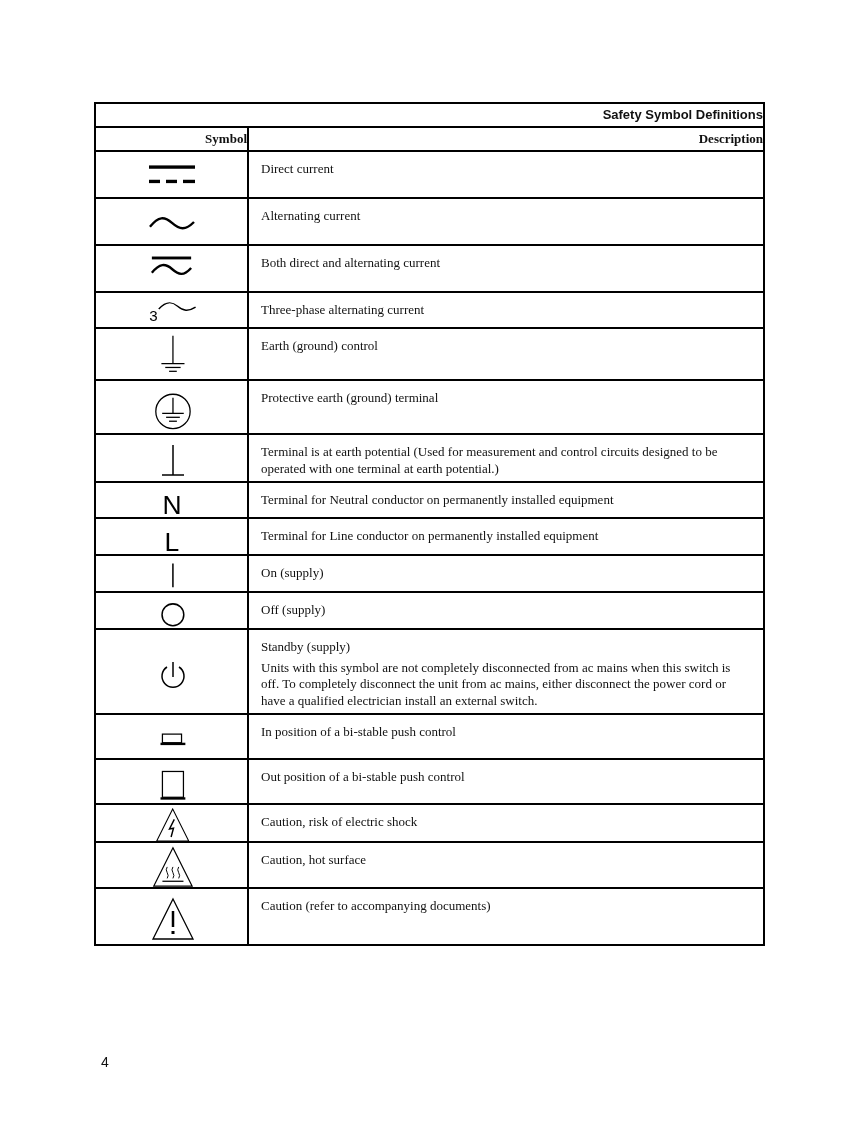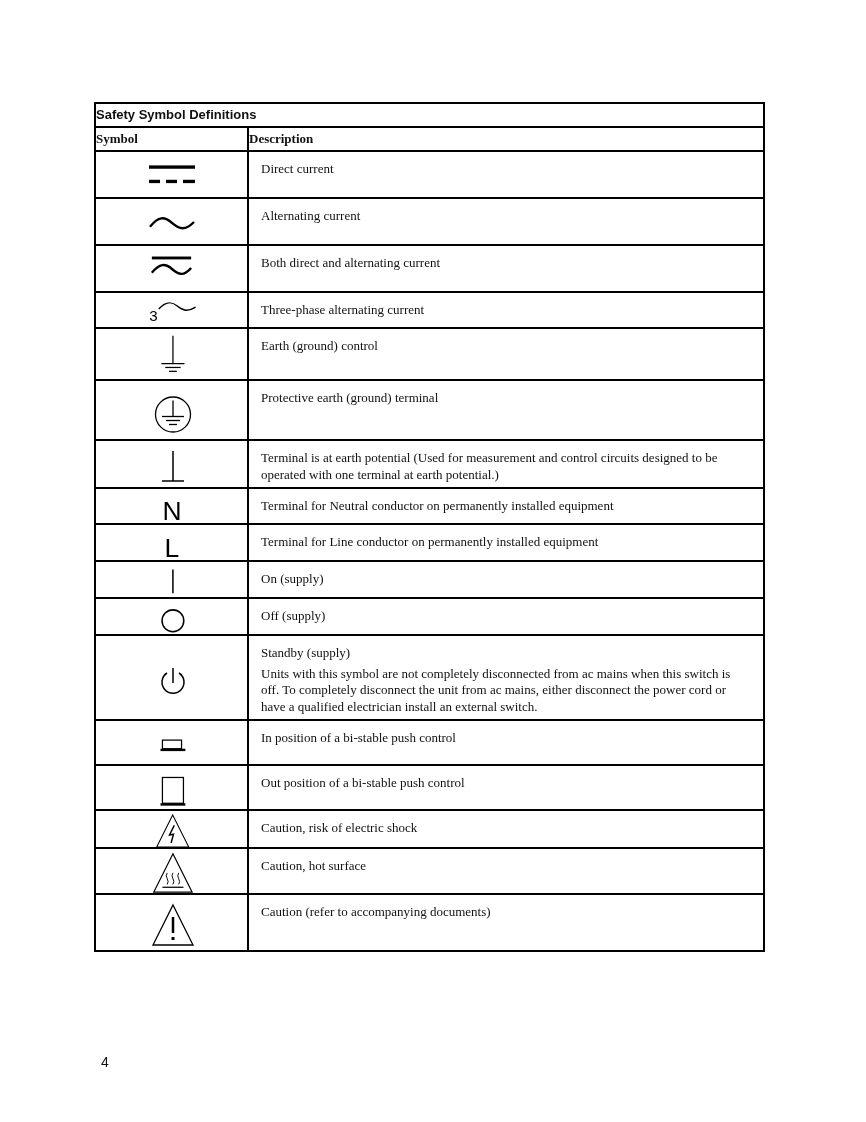--- a/index.html
+++ b/index.html
@@ -1,20 +1,20 @@
 <!DOCTYPE html>
 <html><head>
 <meta charset="utf-8">
 <style>
   html, body { margin:0; padding:0; background:#fff; }
   body { width:866px; height:1122px; position:relative; font-family:"Liberation Serif", serif; color:#111; overflow:hidden; }
   table.sym { position:absolute; left:94px; top:102px; width:671px; border-collapse:collapse; table-layout:fixed; }
   table.sym td, table.sym th { border:2px solid #000; padding:0; vertical-align:top; }
-  .title-cell { height:22px; text-align:left; font-family:"Liberation Sans", sans-serif; font-weight:bold; font-size:13px; line-height:22px; }
-  .hdr { height:21px; font-weight:bold; font-size:13px; text-align:left; line-height:22px; }
+  .title-cell { height:22px; text-align:right; font-family:"Liberation Sans", sans-serif; font-weight:bold; font-size:13px; line-height:22px; }
+  .hdr { height:21px; font-weight:bold; font-size:13px; text-align:right; line-height:22px; }
   .symcell { width:151px; position:relative; }
   .symcell svg { position:absolute; left:0; top:0; width:151px; height:100%; overflow:visible; }
   .desc { font-size:13px; line-height:16.5px; padding:5px 8px 0 8px !important; }
   .desc div { margin:4px; }
   .page-num { position:absolute; left:101px; top:1054px; font-family:"Liberation Sans", sans-serif; font-size:14px; }
 </style>
 </head>
 <body>
 
 <table class="sym">
@@ -82,21 +82,21 @@
             <line x1="77" y1="7" x2="77" y2="36" stroke="#000" stroke-width="1.3"></line>
             <line x1="65" y1="36" x2="89" y2="36" stroke="#000" stroke-width="1.3"></line>
             <line x1="69" y1="40" x2="85" y2="40" stroke="#000" stroke-width="1.3"></line>
             <line x1="73" y1="44" x2="81" y2="44" stroke="#000" stroke-width="1.3"></line>
           </svg>
         </td>
     <td class="desc">
           <div>Earth (ground) control</div>
         </td>
   </tr>
-  <tr style="height:60px">
+  <tr style="height:54px">
     <td class="symcell">
           <svg viewBox="0 0 151 53">
             <circle cx="77" cy="31" r="17.5" fill="none" stroke="#000" stroke-width="1.3"></circle>
             <line x1="77" y1="17" x2="77" y2="33" stroke="#000" stroke-width="1.3"></line>
             <line x1="66" y1="33" x2="88" y2="33" stroke="#000" stroke-width="1.3"></line>
             <line x1="70" y1="37" x2="84" y2="37" stroke="#000" stroke-width="1.3"></line>
             <line x1="73" y1="41" x2="81" y2="41" stroke="#000" stroke-width="1.3"></line>
           </svg>
         </td>
     <td class="desc">

